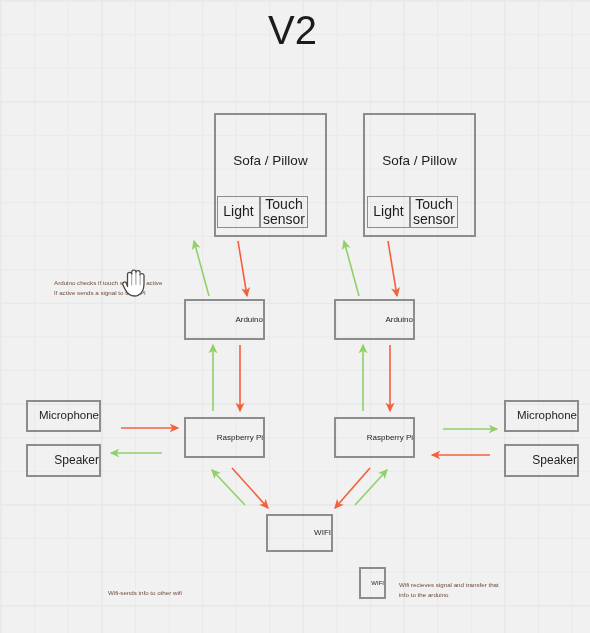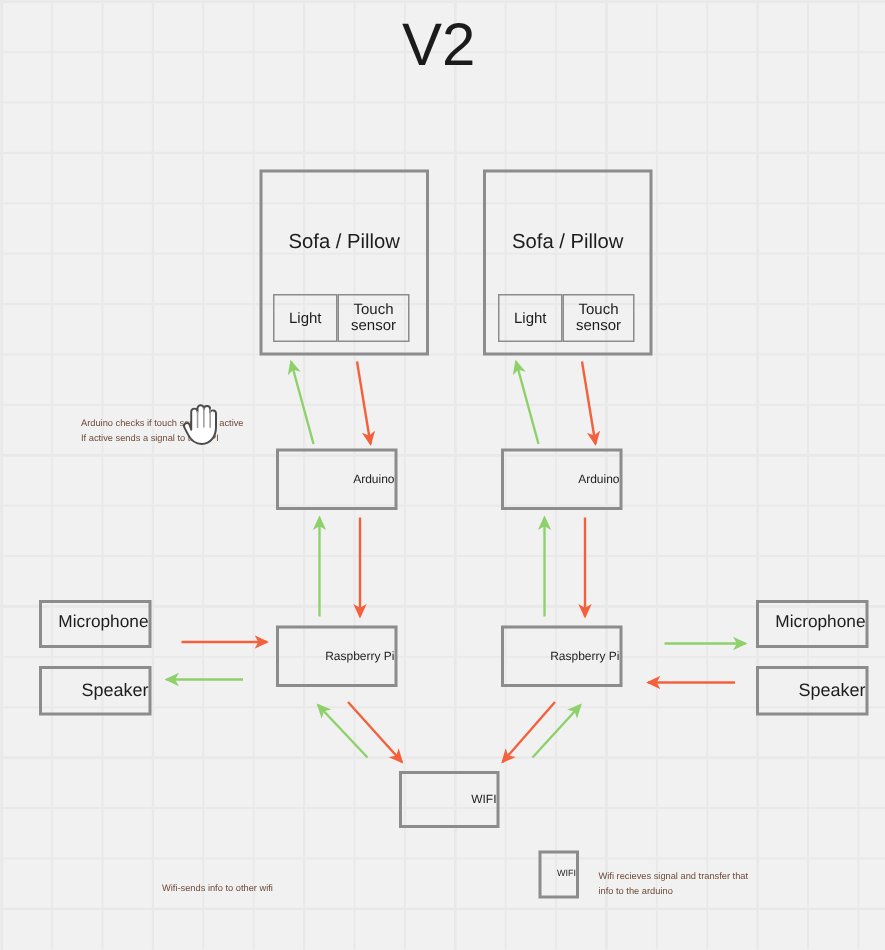--- a/index.html
+++ b/index.html
@@ -42,41 +42,43 @@
     display: flex;
     align-items: center;
     justify-content: flex-end;
     color: #1d1d1d;
     text-align: center;
     line-height: 1.15;
   }
   .box.outer {
     align-items: flex-start;
     justify-content: flex-start;
+    margin-left: 41px;
   }
   .lbl-sofa {
     position: absolute;
     left: 0;
     right: 0;
     top: 38px;
     font-size: 13.5px;
     color: #1d1d1d;
     text-align: center;
   }
   .sub {
     position: absolute;
     box-sizing: border-box;
     border: 1.5px solid #8c8c8c;
     display: flex;
     align-items: center;
     justify-content: center;
-    font-size: 10px;
+    font-size: 14px;
     color: #1d1d1d;
     text-align: center;
     line-height: 1.1;
+    margin-left: 35px;
   }
   .note {
     position: absolute;
     font-size: 6.2px;
     color: #6d4b3a;
     line-height: 1.55;
     white-space: pre-line;
     font-family: "Liberation Sans", sans-serif;
   }
   svg.arrows {

